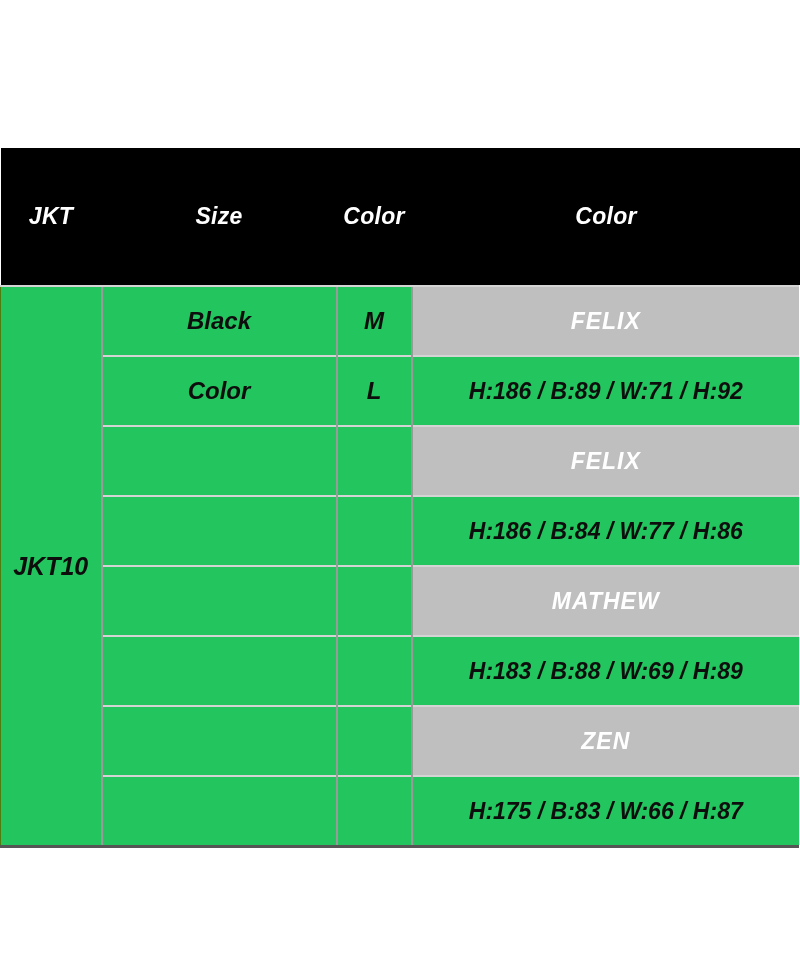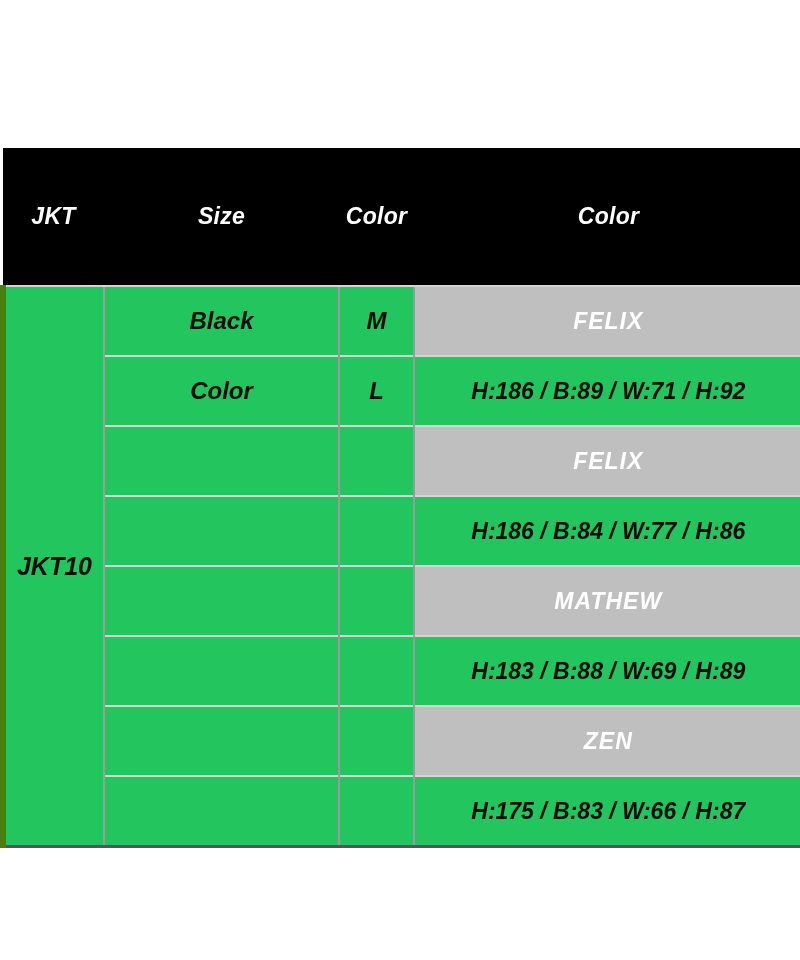--- a/index.html
+++ b/index.html
@@ -44,21 +44,21 @@
     background: #22c55e;
     color: var(--body-text, #0d0d0d);
     font-size: 24px;
     font-weight: 700;
     text-align: center;
     vertical-align: middle;
     border-top: 2px solid var(--grid-horizontal, #d4d4d4);
   }
   td.jkt-cell {
     font-size: 25px;
-    border-left: 6px solid #4d7c0f;
+    border-left: 1px solid #4d7c0f;
   }
   td.color-cell,
   td.size-cell,
   td.model-cell {
     border-left: 2px solid var(--grid-vertical, #9a9a9a);
   }
   td.model-cell {
     font-size: 23px;
     border-right: 3px solid #ffffff;
   }

